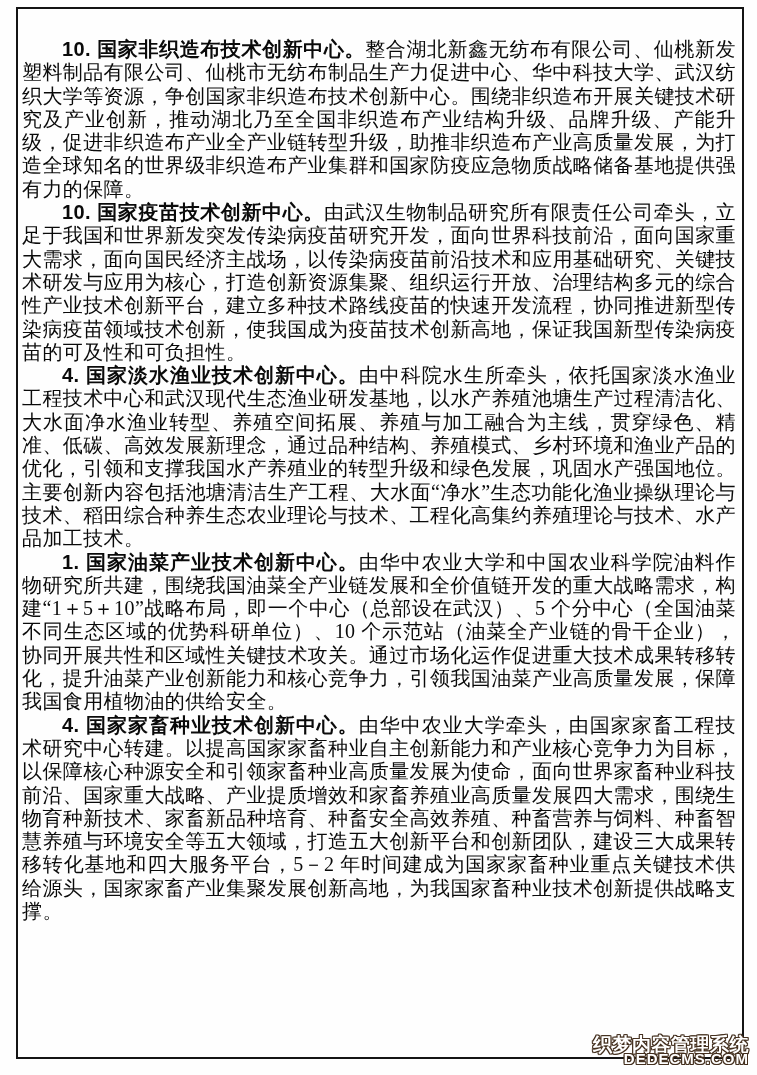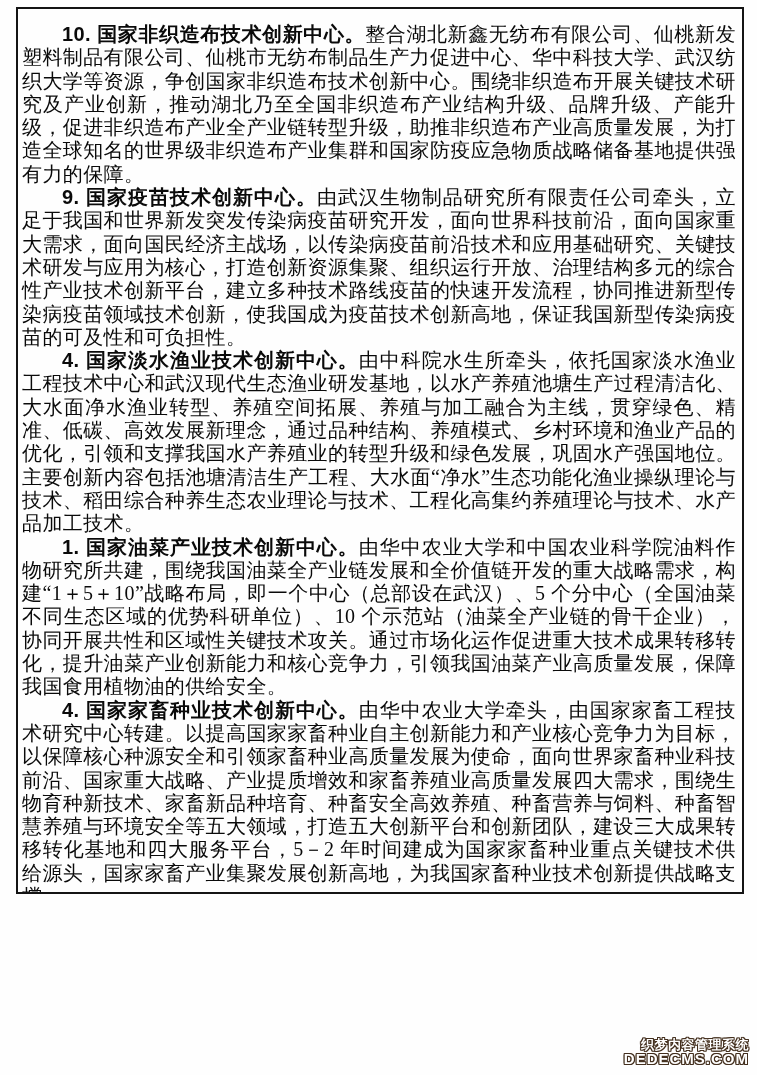--- a/index.html
+++ b/index.html
@@ -18,24 +18,24 @@
     position: absolute;
     inset: 0;
     background: var(--page-bg, #fefefe);
     color: var(--text-color, #0a0a0a);
   }
   .frame {
     position: absolute;
     left: 16px;
     top: 7px;
     width: 728px;
-    height: 887px;
+    height: 1052px;
     box-sizing: border-box;
     border: 2px solid var(--border-color, #141414);
-    padding: 14px 6px 0 4px;
+    padding: 29px 6px 0 4px;
     overflow: hidden;
   }
   .para {
     margin: 0;
     text-align: justify;
     text-indent: 2em;
     font-size: 20px;
     line-height: 23.3px;
     letter-spacing: 0.4px;
     word-break: break-all;
@@ -57,37 +57,37 @@
       -1px -1px 0 var(--wm-outline, #44301f),
        1px -1px 0 var(--wm-outline, #44301f),
       -1px  1px 0 var(--wm-outline, #44301f),
        1px  1px 0 var(--wm-outline, #44301f),
        0   -1px 0 var(--wm-outline, #44301f),
        0    1px 0 var(--wm-outline, #44301f),
       -1px  0   0 var(--wm-outline, #44301f),
        1px  0   0 var(--wm-outline, #44301f);
   }
   .wm-cn {
-    font-size: 13px;
+    font-size: 19px;
     line-height: 14px;
     letter-spacing: 0.5px;
   }
   .wm-en {
     font-size: 15px;
     line-height: 14px;
     letter-spacing: 1px;
   }
 </style>
 </head>
 <body>
 
 <div class="page">
   <div class="frame">
     <p class="para"><span class="para-heading">10. 国家非织造布技术创新中心。</span><span class="para-body">整合湖北新鑫无纺布有限公司、仙桃新发塑料制品有限公司、仙桃市无纺布制品生产力促进中心、华中科技大学、武汉纺织大学等资源，争创国家非织造布技术创新中心。围绕非织造布开展关键技术研究及产业创新，推动湖北乃至全国非织造布产业结构升级、品牌升级、产能升级，促进非织造布产业全产业链转型升级，助推非织造布产业高质量发展，为打造全球知名的世界级非织造布产业集群和国家防疫应急物质战略储备基地提供强有力的保障。</span></p>
-    <p class="para"><span class="para-heading">9. 国家疫苗技术创新中心。</span><span class="para-body">由武汉生物制品研究所有限责任公司牵头，立足于我国和世界新发突发传染病疫苗研究开发，面向世界科技前沿，面向国家重大需求，面向国民经济主战场，以传染病疫苗前沿技术和应用基础研究、关键技术研发与应用为核心，打造创新资源集聚、组织运行开放、治理结构多元的综合性产业技术创新平台，建立多种技术路线疫苗的快速开发流程，协同推进新型传染病疫苗领域技术创新，使我国成为疫苗技术创新高地，保证我国新型传染病疫苗的可及性和可负担性。</span></p>
+    <p class="para"><span class="para-heading">10. 国家疫苗技术创新中心。</span><span class="para-body">由武汉生物制品研究所有限责任公司牵头，立足于我国和世界新发突发传染病疫苗研究开发，面向世界科技前沿，面向国家重大需求，面向国民经济主战场，以传染病疫苗前沿技术和应用基础研究、关键技术研发与应用为核心，打造创新资源集聚、组织运行开放、治理结构多元的综合性产业技术创新平台，建立多种技术路线疫苗的快速开发流程，协同推进新型传染病疫苗领域技术创新，使我国成为疫苗技术创新高地，保证我国新型传染病疫苗的可及性和可负担性。</span></p>
     <p class="para"><span class="para-heading">4. 国家淡水渔业技术创新中心。</span><span class="para-body">由中科院水生所牵头，依托国家淡水渔业工程技术中心和武汉现代生态渔业研发基地，以水产养殖池塘生产过程清洁化、大水面净水渔业转型、养殖空间拓展、养殖与加工融合为主线，贯穿绿色、精准、低碳、高效发展新理念，通过品种结构、养殖模式、乡村环境和渔业产品的优化，引领和支撑我国水产养殖业的转型升级和绿色发展，巩固水产强国地位。主要创新内容包括池塘清洁生产工程、大水面“净水”生态功能化渔业操纵理论与技术、稻田综合种养生态农业理论与技术、工程化高集约养殖理论与技术、水产品加工技术。</span></p>
     <p class="para"><span class="para-heading">1. 国家油菜产业技术创新中心。</span><span class="para-body">由华中农业大学和中国农业科学院油料作物研究所共建，围绕我国油菜全产业链发展和全价值链开发的重大战略需求，构建“1＋5＋10”战略布局，即一个中心（总部设在武汉）、5 个分中心（全国油菜不同生态区域的优势科研单位）、10 个示范站（油菜全产业链的骨干企业），协同开展共性和区域性关键技术攻关。通过市场化运作促进重大技术成果转移转化，提升油菜产业创新能力和核心竞争力，引领我国油菜产业高质量发展，保障我国食用植物油的供给安全。</span></p>
     <p class="para"><span class="para-heading">4. 国家家畜种业技术创新中心。</span><span class="para-body">由华中农业大学牵头，由国家家畜工程技术研究中心转建。以提高国家家畜种业自主创新能力和产业核心竞争力为目标，以保障核心种源安全和引领家畜种业高质量发展为使命，面向世界家畜种业科技前沿、国家重大战略、产业提质增效和家畜养殖业高质量发展四大需求，围绕生物育种新技术、家畜新品种培育、种畜安全高效养殖、种畜营养与饲料、种畜智慧养殖与环境安全等五大领域，打造五大创新平台和创新团队，建设三大成果转移转化基地和四大服务平台，5－2 年时间建成为国家家畜种业重点关键技术供给源头，国家家畜产业集聚发展创新高地，为我国家畜种业技术创新提供战略支撑。</span></p>
   </div>
   <div class="watermark">
     <div class="wm-cn">织梦内容管理系统</div>
     <div class="wm-en">DEDECMS.COM</div>
   </div>
 </div>
 

